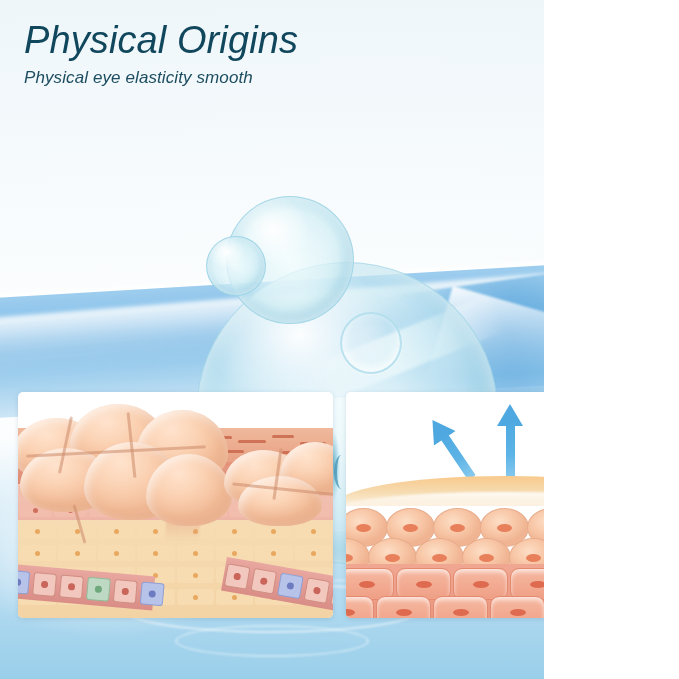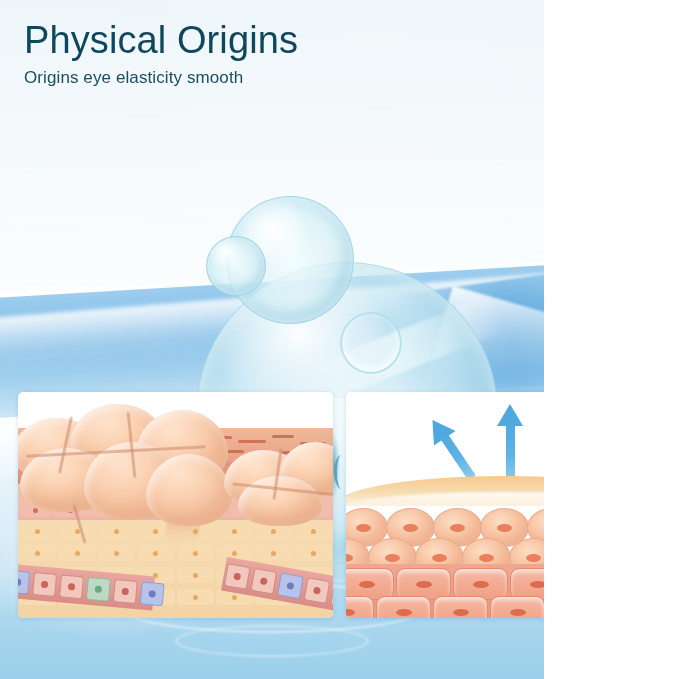--- a/index.html
+++ b/index.html
@@ -6,20 +6,21 @@
   html,body{margin:0;padding:0;}
   body{
     width:679px;height:679px;overflow:hidden;
     font-family:"Liberation Sans", sans-serif;
     background:#ffffff;
   }
   #poster{
     position:relative;width:544px;height:679px;overflow:hidden;
     background:
       radial-gradient(120% 80% at 70% 8%, #ffffff 0%, #f3f9fb 45%, #e7f2f7 100%);
+    font-style: italic;
   }
 
   
   .bg-layer{position:absolute;left:0;top:0;width:679px;height:679px;}
 
   
   .haze{
     background:linear-gradient(180deg,#eef6f9 0%,#f7fbfd 28%,#ffffff 55%,#fbfdfe 70%,#eaf4fa 100%);
     opacity:.95;
   }
@@ -280,21 +281,21 @@
   <div class="ripple r1"></div>
   <div class="ripple r2"></div>
 
   <div class="bubble bubble-main"></div>
   <div class="bubble bubble-inner"></div>
   <div class="bubble bubble-top"></div>
   <div class="bubble bubble-small"></div>
 
   <div class="heading">
     <h1 class="title">Physical Origins</h1>
-    <p class="tagline">Origins eye elasticity smooth</p>
+    <p class="tagline">Physical eye elasticity smooth</p>
   </div>
 
   <div class="gap-bubble"></div>
   <div class="gap-bubble2"></div>
 
   <div class="panel panel-left">
 
     <div class="sk L-fat"></div>
     <div class="sk L-dermis"></div>
     <div class="sk L-papil"></div>

